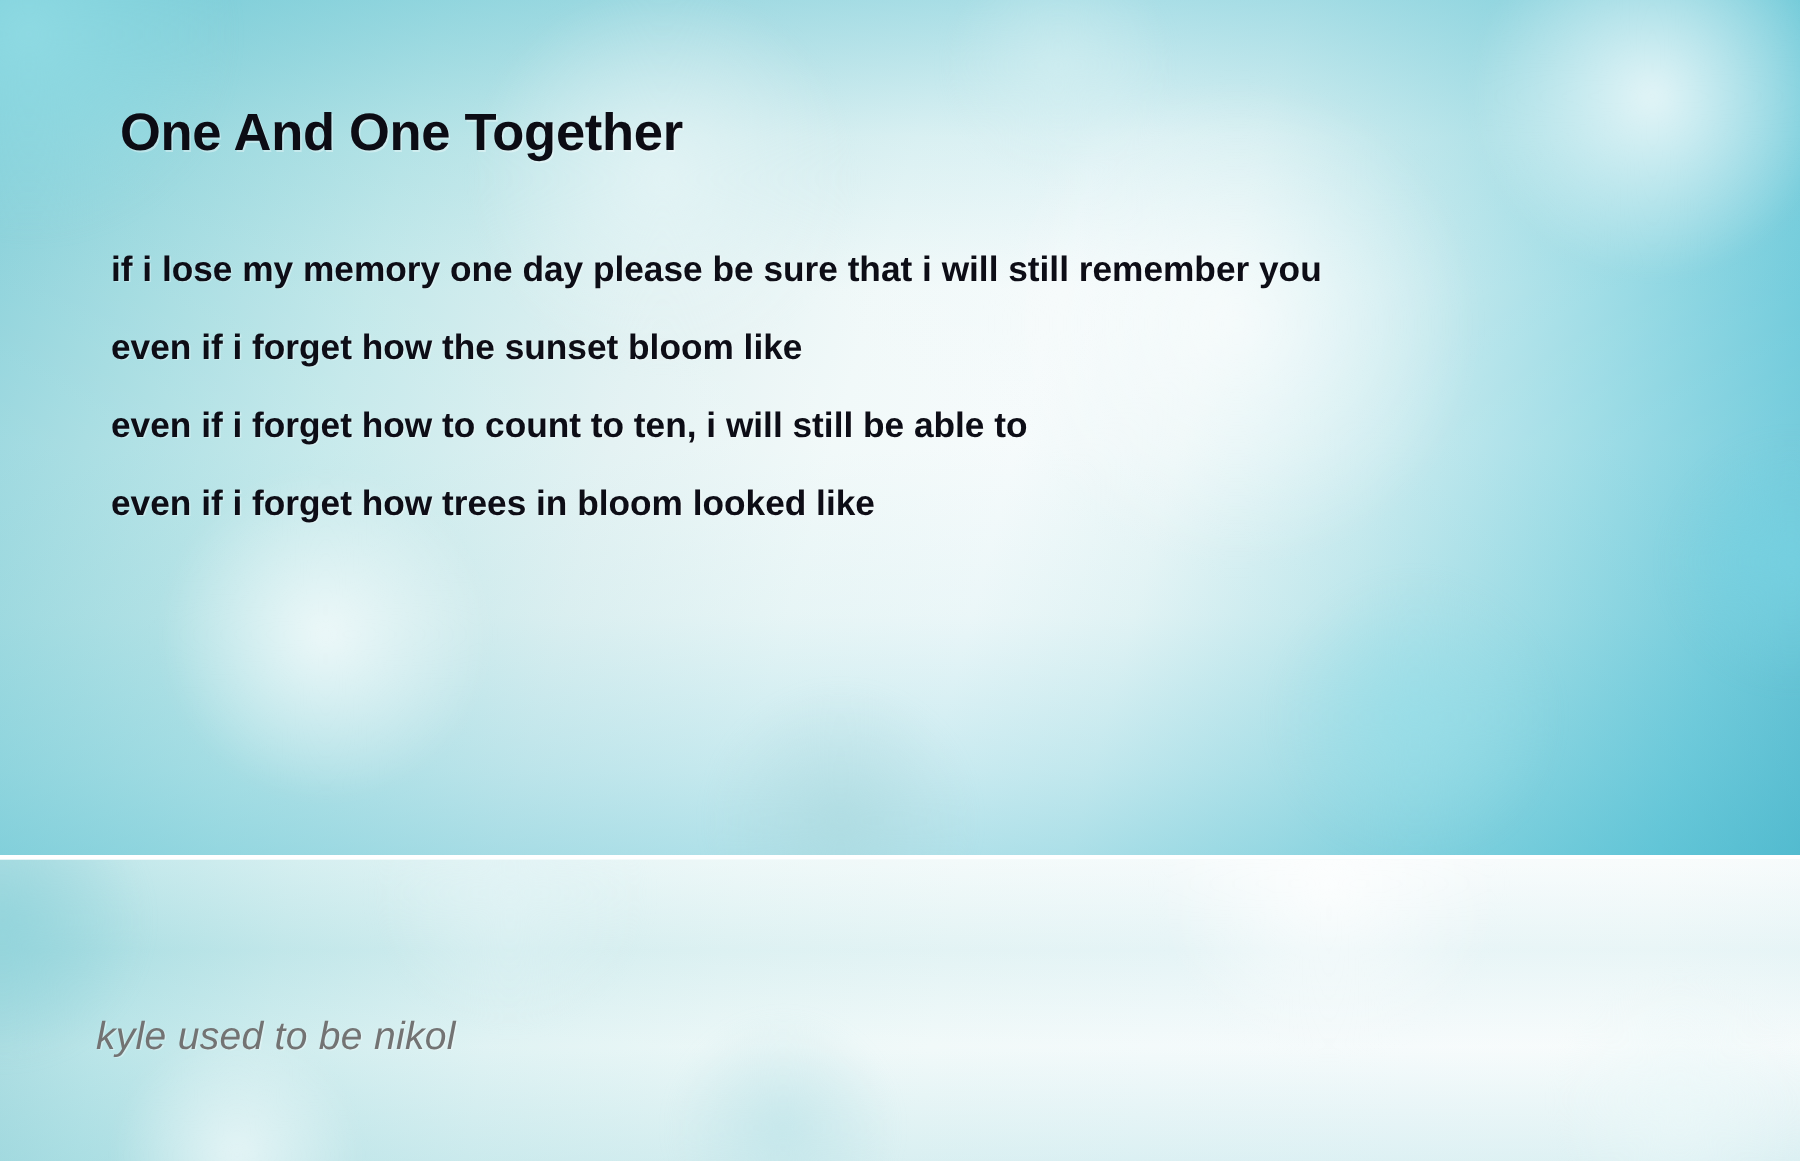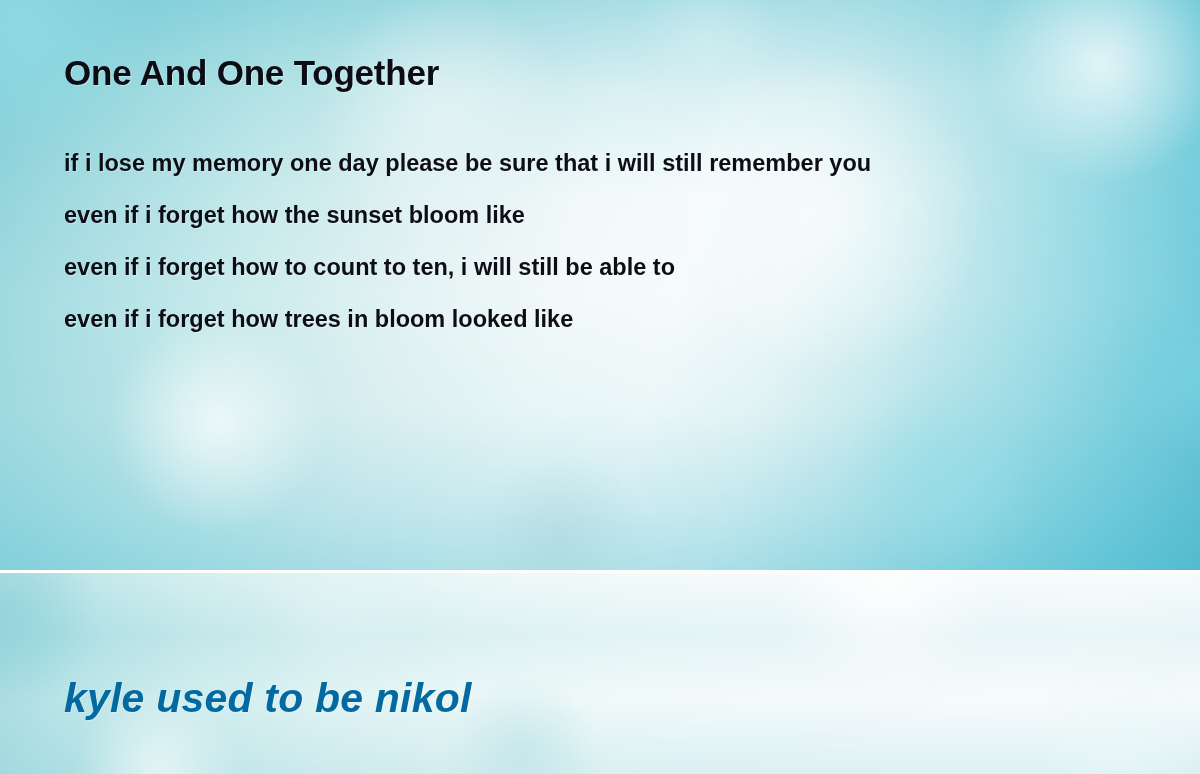--- a/index.html
+++ b/index.html
@@ -130,32 +130,32 @@
   
   .poem-content {
     position: absolute;
     left: 64px;
     top: 0;
     right: 0;
     z-index: 4;
   }
 
   .poem-title {
-    margin: 0;
+    margin: 16px;
     padding-top: 52px;
     font-size: 35px;
     font-weight: bold;
     letter-spacing: -0.2px;
     color: #0c0c14;
     text-shadow: 1px 1px 0 rgba(255,255,255,0.35);
     line-height: 1.18;
   }
 
   .poem-body {
-    margin: 0;
+    margin: 10px;
     padding: 0;
     list-style: none;
     margin-top: 44px;
   }
   .poem-line {
     font-size: 23.5px;
     font-weight: bold;
     color: #0d0d16;
     line-height: 52px;
     height: 52px;
@@ -169,24 +169,24 @@
     top: 0;
     right: 0;
     height: 100%;
     z-index: 4;
   }
   .credit-author {
     position: absolute;
     top: 102px;
     left: 0;
     margin: 0;
-    font-size: 41px;
+    font-size: 26px;
     font-style: italic;
-    font-weight: bold;
-    color: #0369a1;
+    font-weight: normal;
+    color: #737373;
     letter-spacing: 0.2px;
     text-shadow: 1px 1px 0 rgba(255,255,255,0.30);
   }
 
   .divider {
     position: absolute;
     left: 0;
     top: 570px;
     width: 1200px;
     height: 3px;

